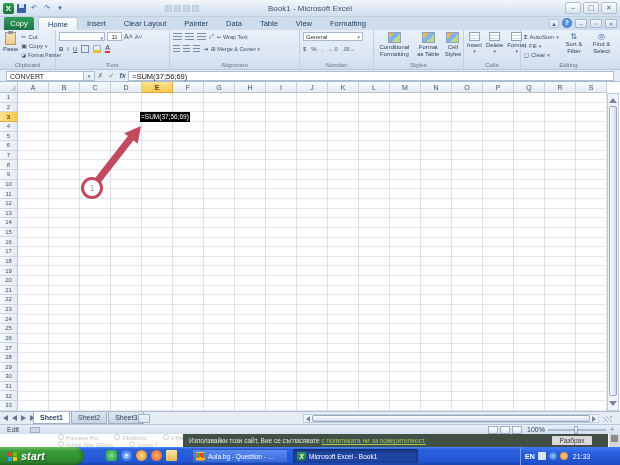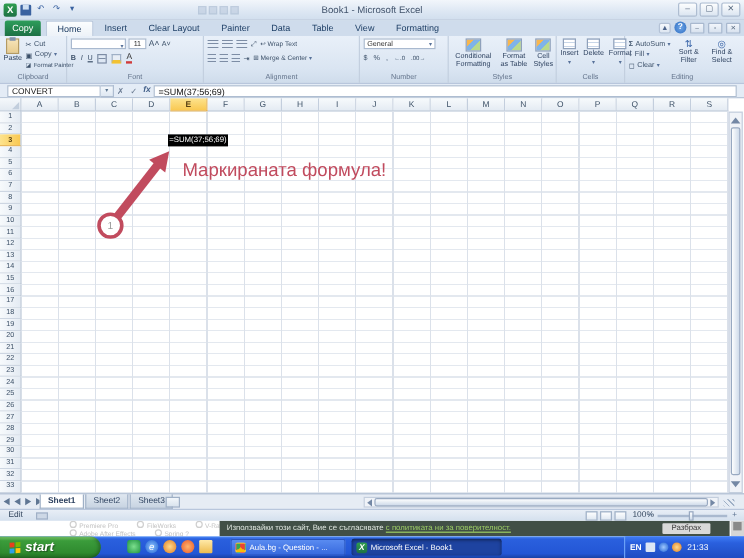--- a/index.html
+++ b/index.html
@@ -456,21 +456,20 @@
 
     <div class="active-cell">=SUM(37;56;69)</div>
 
     <svg class="arrow-svg" viewBox="0 0 260 120">
       <line x1="40" y1="92" x2="79" y2="42" stroke="#c14b5e" stroke-width="7"></line>
       <polygon points="86,34 82.7,51.8 69.3,41.2" fill="#c14b5e"></polygon>
       <circle cx="37" cy="96" r="9.5" fill="#ffffff" stroke="#c14b5e" stroke-width="3"></circle>
       <text x="37" y="99" text-anchor="middle" font-size="8.5" fill="#9a9a9a">1</text>
     </svg>
 
-    <div class="ann-label">Маркираната формула!</div>
 
     <div class="vscroll">
       <i class="vs-arrow vs-up"></i>
       <i class="vs-thumb"></i>
       <i class="vs-arrow vs-down"></i>
     </div>
   </div>
 
   <div class="sheetbar">
     <div class="navs">

